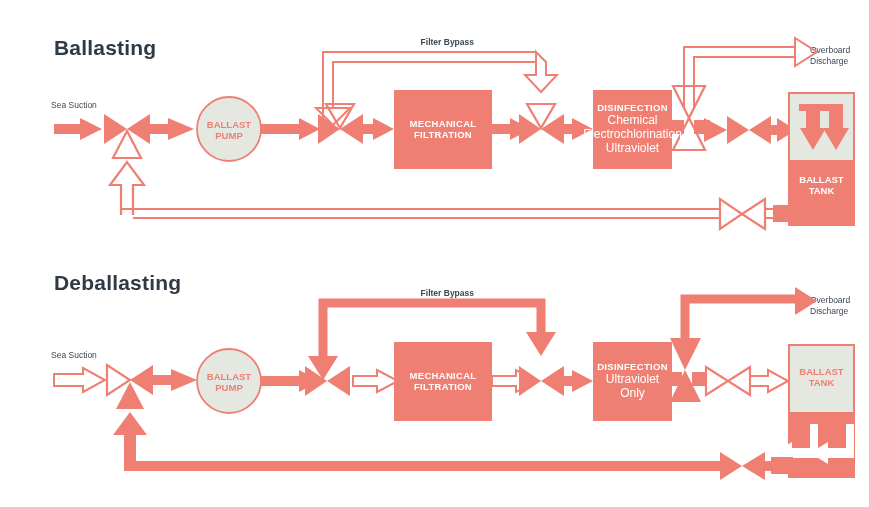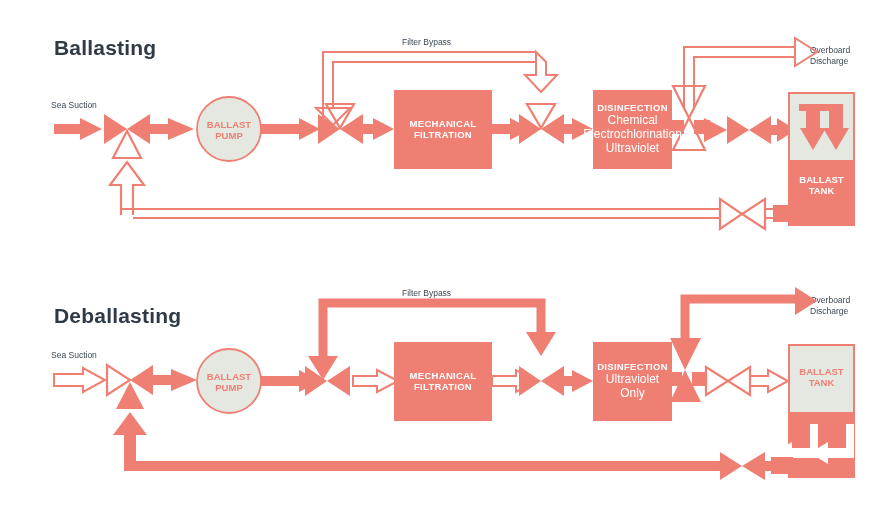--- a/index.html
+++ b/index.html
@@ -4,21 +4,21 @@
 <style>
   html,body{margin:0;padding:0;background:#ffffff;}
   body{font-family:"Liberation Sans", sans-serif;}
   #page{position:relative;width:869px;height:507px;background:#ffffff;overflow:hidden;margin-left:20px;}
   .diagram-title{
     position:absolute;font-size:21px;font-weight:bold;color:#2e3a46;letter-spacing:.2px;
   }
   .lbl{
     position:absolute;font-size:8.5px;color:#3b4754;line-height:1.25;white-space:pre-line;
   }
-  .lbl.center{text-align:left;}
+  .lbl.center{text-align:right;font-weight:bold;}
   svg.layer{position:absolute;left:0;top:0;width:869px;height:507px;pointer-events:none;}
   .boxtext{
     position:absolute;color:#ffffff;text-align:center;line-height:1.15;
     display:flex;flex-direction:column;justify-content:center;align-items:center;
   }
   .boxtext .t1{font-size:9.5px;font-weight:bold;letter-spacing:.3px;}
   .boxtext .t2{font-size:12px;font-weight:normal;}
   .pumptext{
     position:absolute;color:#ef7f73;text-align:center;font-size:9.5px;font-weight:bold;
     line-height:1.2;display:flex;flex-direction:column;justify-content:center;align-items:center;
@@ -29,21 +29,21 @@
   }
   .tanktext.on-grey{color:#ef7f73;}
   .tanktext.on-fill{color:#ffffff;}
 </style>
 </head>
 <body>
 
 <div id="page">
 
   <div class="diagram-title" style="left:34px;top:36px;">Ballasting</div>
-  <div class="diagram-title" style="left:34px;top:304px;">Deballasting</div>
+  <div class="diagram-title" style="left:34px;top:271px;">Deballasting</div>
 
   <div class="lbl" style="left:31px;top:100px;">Sea Suction</div>
   <div class="lbl center" style="left:382px;top:37px;width:72px;">Filter Bypass</div>
   <div class="lbl" style="left:790px;top:45px;">Overboard
 Discharge</div>
 
   <div class="lbl" style="left:31px;top:350px;">Sea Suction</div>
   <div class="lbl center" style="left:382px;top:288px;width:72px;">Filter Bypass</div>
   <div class="lbl" style="left:790px;top:295px;">Overboard
 Discharge</div>

